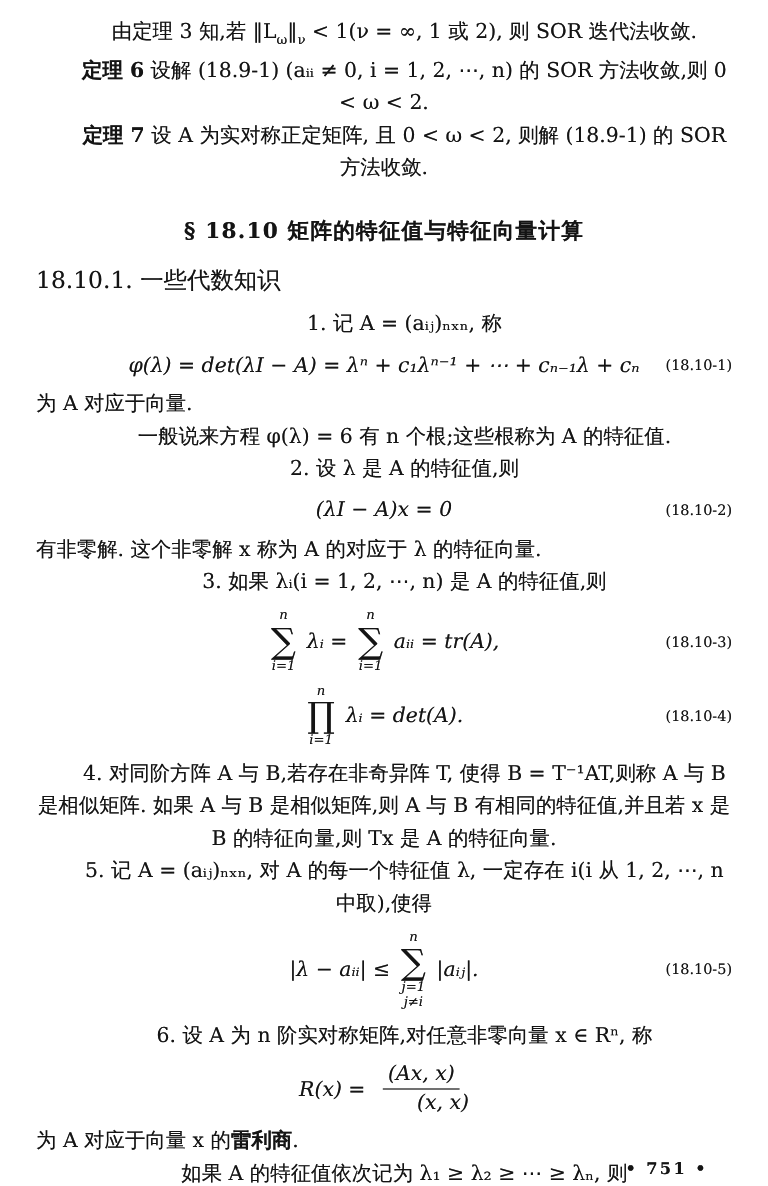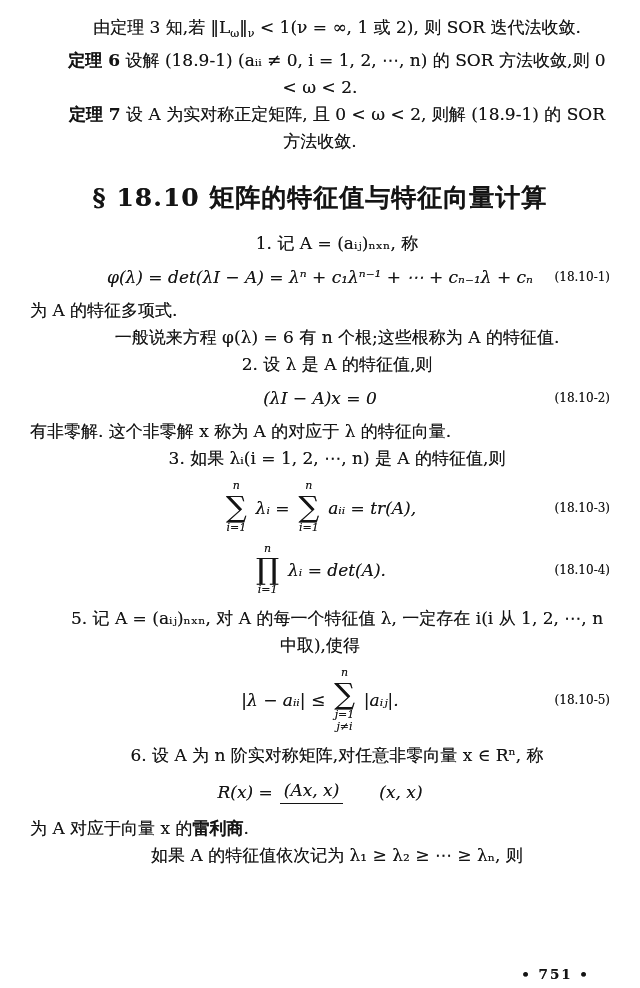--- a/index.html
+++ b/index.html
@@ -11,61 +11,62 @@
     overflow:hidden;
     position:relative;
     text-shadow:0 0 .4px rgba(0,0,0,.55);
   }
   .content{padding:14px 30px 0 30px;}
   p{margin:0;font-size:17px;line-height:27px;}
   .indent{text-indent:2em;text-align:center;}
   .b{font-weight:bold;}
   sub{font-size:11px;}
   .sec-heading{
-    text-align:center;font-size:25px;font-weight:bold;
+    text-align:center;font-size:18px;font-weight:bold;
     margin:26px 0 16px 0;letter-spacing:1px;
   }
   .sub-heading{font-size:19.5px;margin:6px 0 10px 0;font-weight:500;}
   .eqrow{
     position:relative;display:flex;justify-content:center;align-items:center;
     margin:5px 0;font-size:17px;min-height:30px;
   }
   .eqrow.tall{margin:8px 0;}
   .eqno{position:absolute;right:0;top:50%;transform:translateY(-50%);font-style:normal;font-size:12px;}
   .math{font-style:italic;display:inline-flex;align-items:center;gap:7px;white-space:nowrap;}
   .bigop{display:inline-flex;flex-direction:column;align-items:center;line-height:1;margin:0 2px;}
   .bigop .lim{font-size:11px;line-height:1.15;}
   .bigop .op{font-size:29px;font-style:normal;line-height:1;}
-  .frac{display:inline-flex;flex-direction:row;align-items:center;line-height:1.25;}
+  .frac{display:inline-flex;flex-direction:column;align-items:center;line-height:1.25;}
   .frac .num{border-bottom:1.4px solid #141414;padding:0 4px 1px 4px;}
   .frac .den{padding-top:1px;margin-left:36px;}
   .pageno{position:absolute;right:50px;bottom:6px;font-size:13.5px;font-weight:bold;letter-spacing:2px;}
 </style>
 </head>
 <body>
 
 <div class="content">
 
   <p class="indent"><span>由定理 3 知,若 </span><span>‖L</span><sub>ω</sub><span>‖</span><sub>ν</sub><span> &lt; 1(ν = ∞, 1 或 2), 则 SOR 迭代法收敛.</span></p>
 
   <p class="indent"><span class="b">定理 6</span><span>  设解 (18.9-1) (aᵢᵢ ≠ 0, i = 1, 2, ⋯, n) 的 SOR 方法收敛,则 0 &lt; ω &lt; 2.</span></p>
 
   <p class="indent"><span class="b">定理 7</span><span>  设 A 为实对称正定矩阵, 且 0 &lt; ω &lt; 2, 则解 (18.9-1) 的 SOR 方法收敛.</span></p>
 
   <div class="sec-heading">§ 18.10   矩阵的特征值与特征向量计算</div>
 
+  <div class="sub-heading">18.10.1. 一些代数知识</div>
 
   <p class="indent">1. 记 A = (aᵢⱼ)ₙₓₙ, 称</p>
 
   <div class="eqrow">
     <span class="math">φ(λ) = det(λI − A) = λⁿ + c₁λⁿ⁻¹ + ⋯ + cₙ₋₁λ + cₙ</span>
     <span class="eqno">(18.10-1)</span>
   </div>
 
-  <p>为 A 的特征多项式.</p>
+  <p>为 A 对应于向量.</p>
   <p class="indent">一般说来方程 φ(λ) = 6 有 n 个根;这些根称为 A 的特征值.</p>
 
   <p class="indent">2. 设 λ 是 A 的特征值,则</p>
 
   <div class="eqrow">
     <span class="math">(λI − A)x = 0</span>
     <span class="eqno">(18.10-2)</span>
   </div>
 
   <p>有非零解. 这个非零解 x 称为 A 的对应于 λ 的特征向量.</p>
@@ -95,20 +96,21 @@
       <span class="bigop">
           <span class="lim">n</span>
           <span class="op">∏</span>
           <span class="lim">i=1</span>
         </span>
       <span>λᵢ = det(A).</span>
     </span>
     <span class="eqno">(18.10-4)</span>
   </div>
 
+  <p class="indent">4. 对同阶方阵 A 与 B,若存在非奇异阵 T, 使得 B = T⁻¹AT,则称 A 与 B 是相似矩阵. 如果 A 与 B 是相似矩阵,则 A 与 B 有相同的特征值,并且若 x 是 B 的特征向量,则 Tx 是 A 的特征向量.</p>
 
   <p class="indent">5. 记 A = (aᵢⱼ)ₙₓₙ, 对 A 的每一个特征值 λ, 一定存在 i(i 从 1, 2, ⋯, n 中取),使得</p>
 
   <div class="eqrow tall">
     <span class="math">
       <span>|λ − aᵢᵢ| ≤</span>
       <span class="bigop">
           <span class="lim">n</span>
           <span class="op">∑</span>
           <span class="lim">j=1</span>

